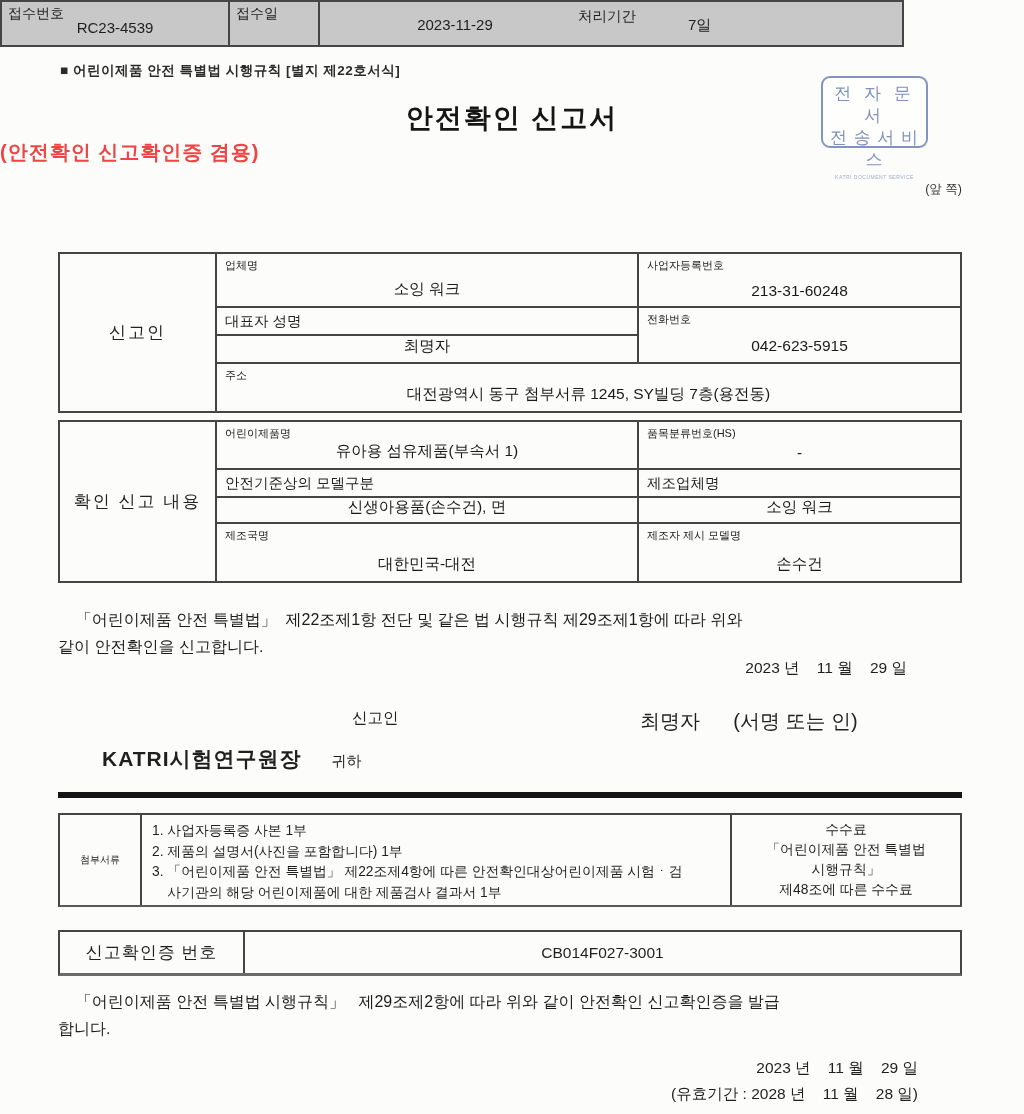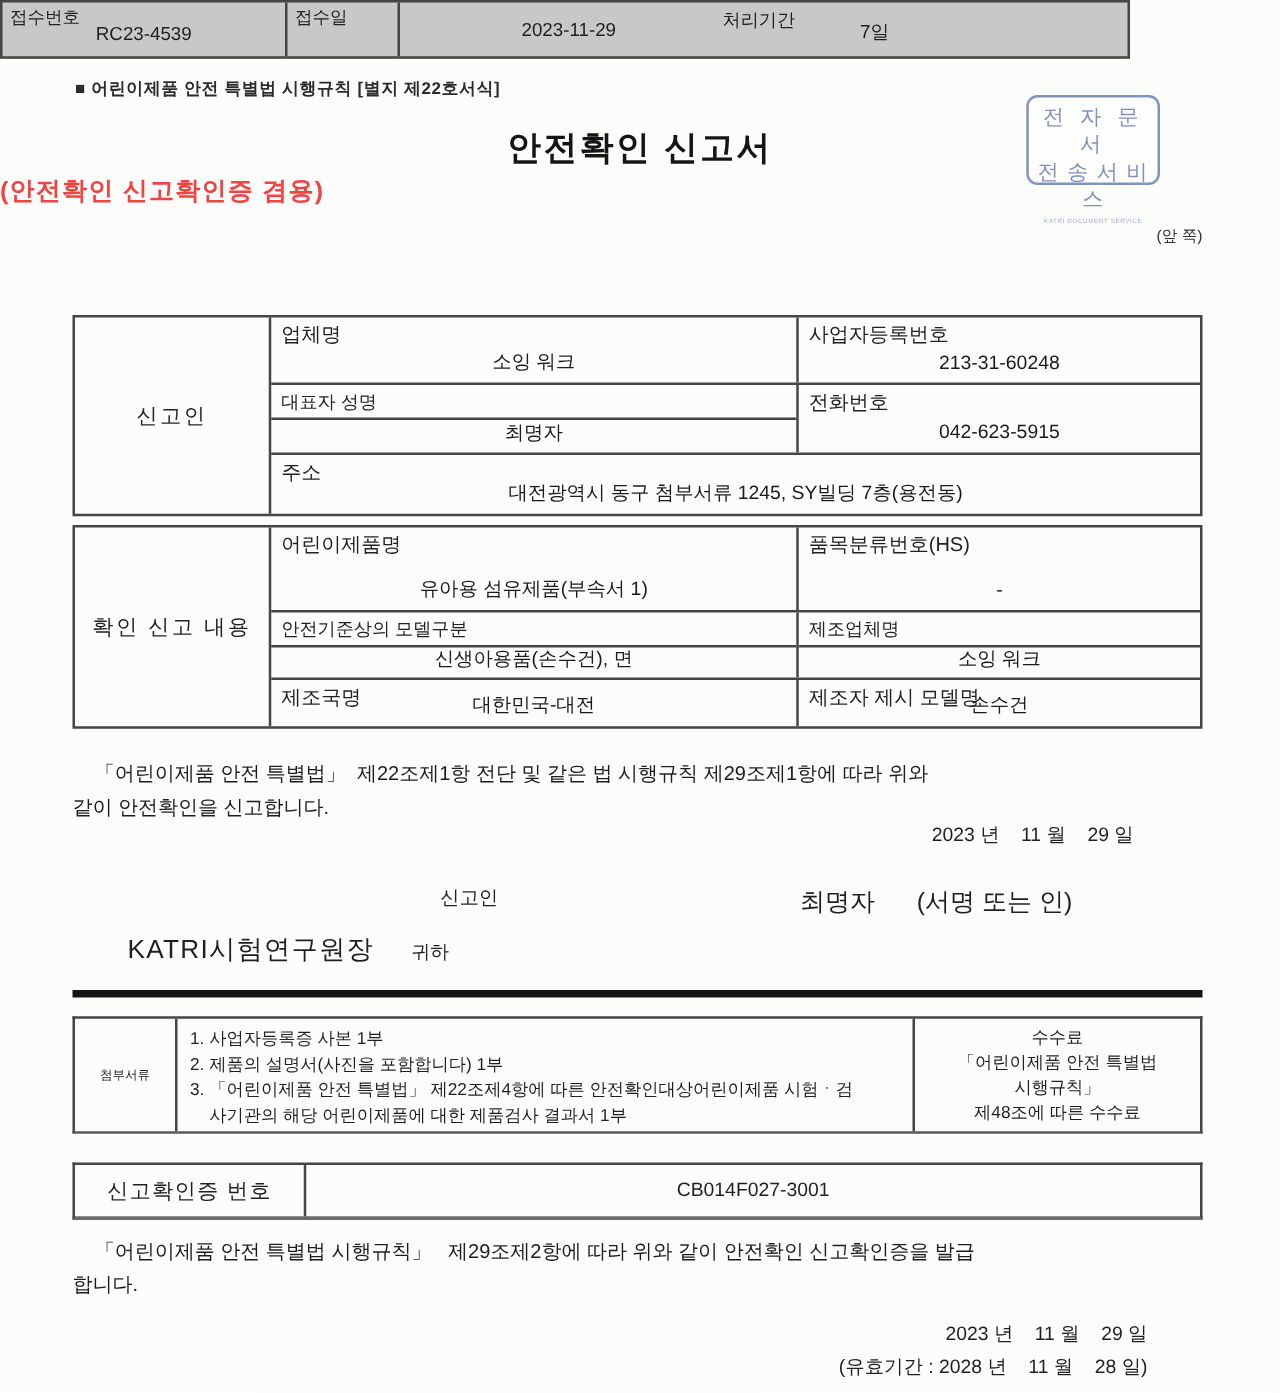--- a/index.html
+++ b/index.html
@@ -32,30 +32,30 @@
   .tbl { position:absolute; display:flex; border:2px solid #454545; background:transparent; }
   .tbl-side { width:157px; border-right:2px solid #454545; display:flex; align-items:center; justify-content:center;
               font-size:17px; letter-spacing:2px; color:#222; }
   .tbl-body { flex:1; display:flex; flex-direction:column; }
   .trow { display:flex; border-bottom:2px solid #454545; flex:0 0 auto; }
   .trow.grow { flex:1 1 auto; }
   .trow.last { border-bottom:none;border-radius:10px; }
   .cl { width:422px; border-right:2px solid #454545; position:relative; }
   .cr { flex:1; position:relative; }
   .cfull { flex:1; position:relative; }
-  .lbl { font-size:16px; padding:4px 0 0 8px; color:#222; }
+  .lbl { font-size:11px; padding:4px 0 0 8px; color:#222; }
   .sublbl { height:28px; border-bottom:2px solid #454545; font-size:14.5px; padding:4px 0 0 8px; color:#222; }
   .val { position:absolute; left:0; right:0; bottom:6px; text-align:center; font-size:15.5px; color:#1a1a1a; }
 
   .stmt { left:58px; top:606px; width:856px; font-size:16px; line-height:27px; color:#1c1c1c; }
   .stmt-date { top:658px; right:117px; font-size:15.5px; }
   .signer-lbl { left:352px; top:708px; font-size:15.5px; }
   .signer-val { left:640px; top:708px; font-size:20px; }
   .recipient { left:102px; top:745px; }
-  .recipient .big { font-size:21px; font-weight:normal; letter-spacing:1px; }
+  .recipient .big { font-size:21px; font-weight:bold; letter-spacing:1px; }
   .recipient .small { font-size:15px; margin-left:30px; }
 
   .black-bar { left:58px; top:792px; width:904px; height:6px; background:#141414; }
 
   .attach { left:58px; top:813px; width:904px; height:94px; border:2px solid #454545; border-bottom-color:#5a5a5a; display:flex; }
   .attach .a1 { width:82px; border-right:2px solid #454545; display:flex; align-items:center; justify-content:center; font-size:10px; }
   .attach .a2 { width:590px; border-right:2px solid #454545; padding:6px 10px; font-size:13.8px; line-height:20.5px; }
   .attach .a3 { flex:1; display:flex; flex-direction:column; align-items:center; justify-content:center; font-size:13.8px; line-height:20px; text-align:center; }
 
   .cert { left:58px; top:930px; width:904px; height:46px; border:2px solid #454545; border-bottom-width:3px; border-bottom-color:#6b6b6b; display:flex; }
@@ -125,21 +125,21 @@
           <div class="lbl">주소</div>
           <div class="val">대전광역시 동구 첨부서류 1245, SY빌딩 7층(용전동)</div>
         </div>
       </div>
     </div>
   </div>
 
   <div class="tbl" style="left:58px; top:420px; width:904px; height:163px;">
     <div class="tbl-side">확인 신고 내용</div>
     <div class="tbl-body">
-      <div class="trow" style="height:68px">
+      <div class="trow" style="height:48px">
         <div class="cl">
           <div class="lbl">어린이제품명</div>
           <div class="val">유아용 섬유제품(부속서 1)</div>
         </div>
         <div class="cr">
           <div class="lbl">품목분류번호(HS)</div>
           <div class="val">-</div>
         </div>
       </div>
       <div class="trow" style="height:54px">

